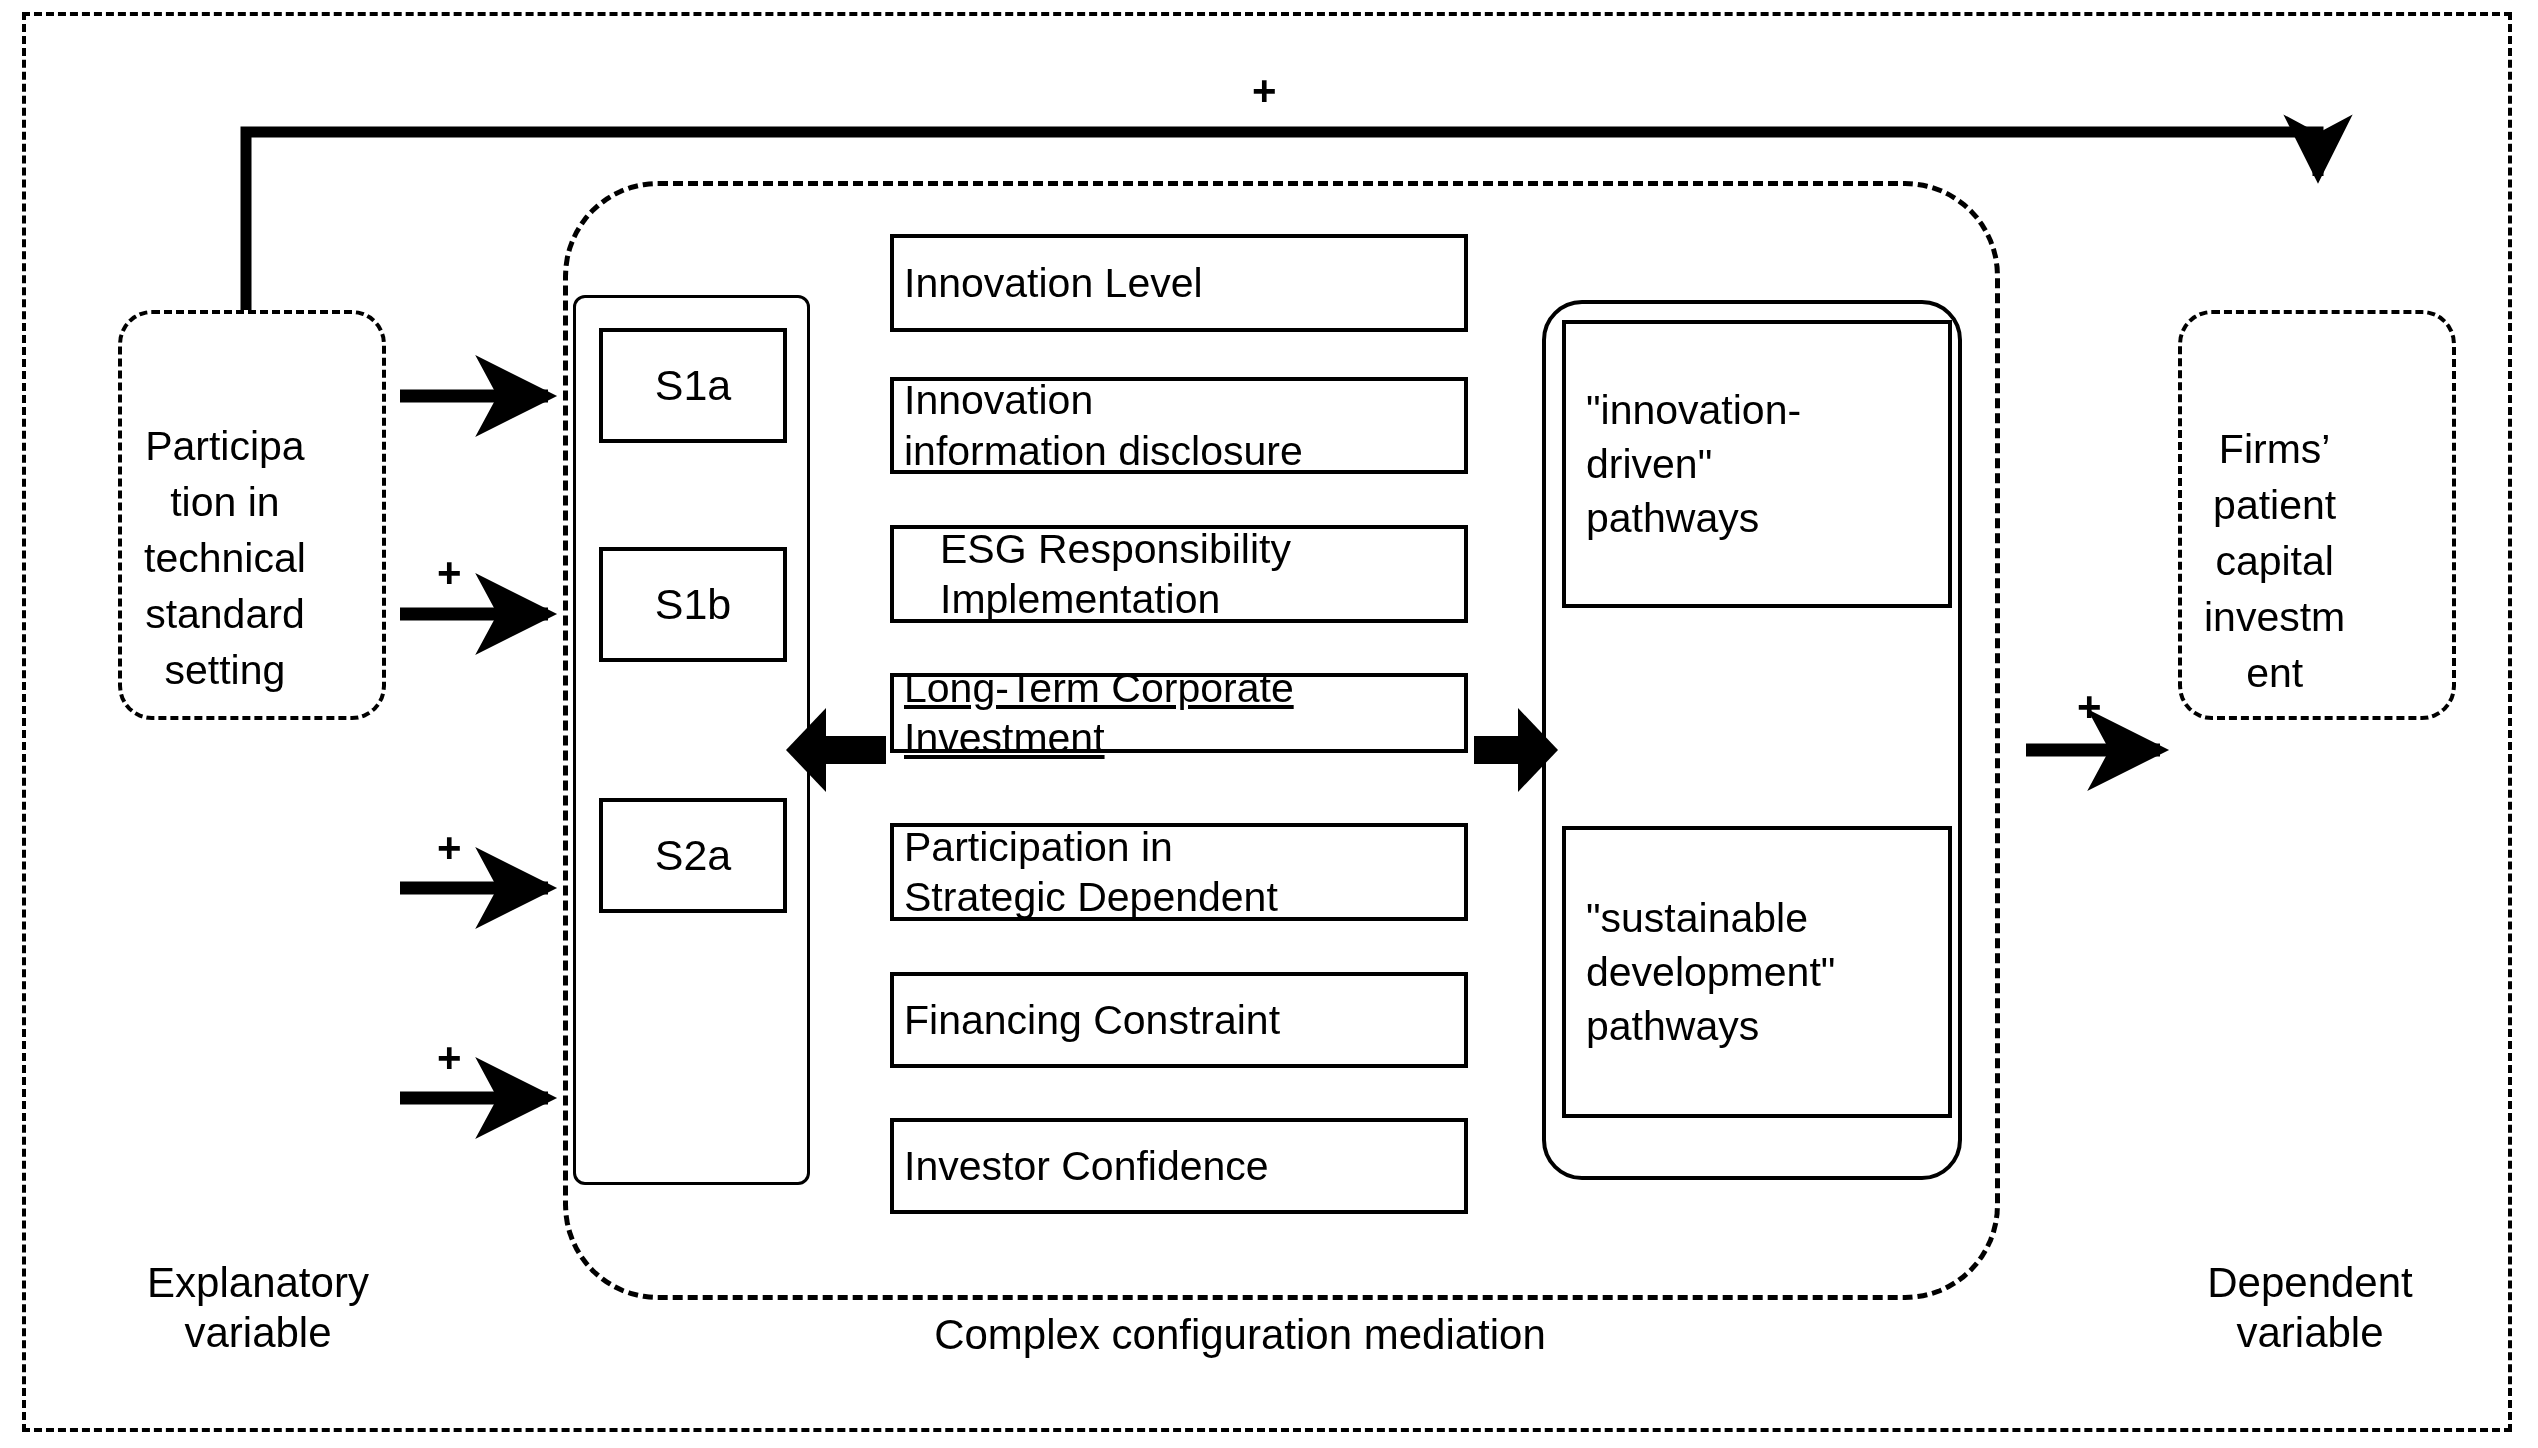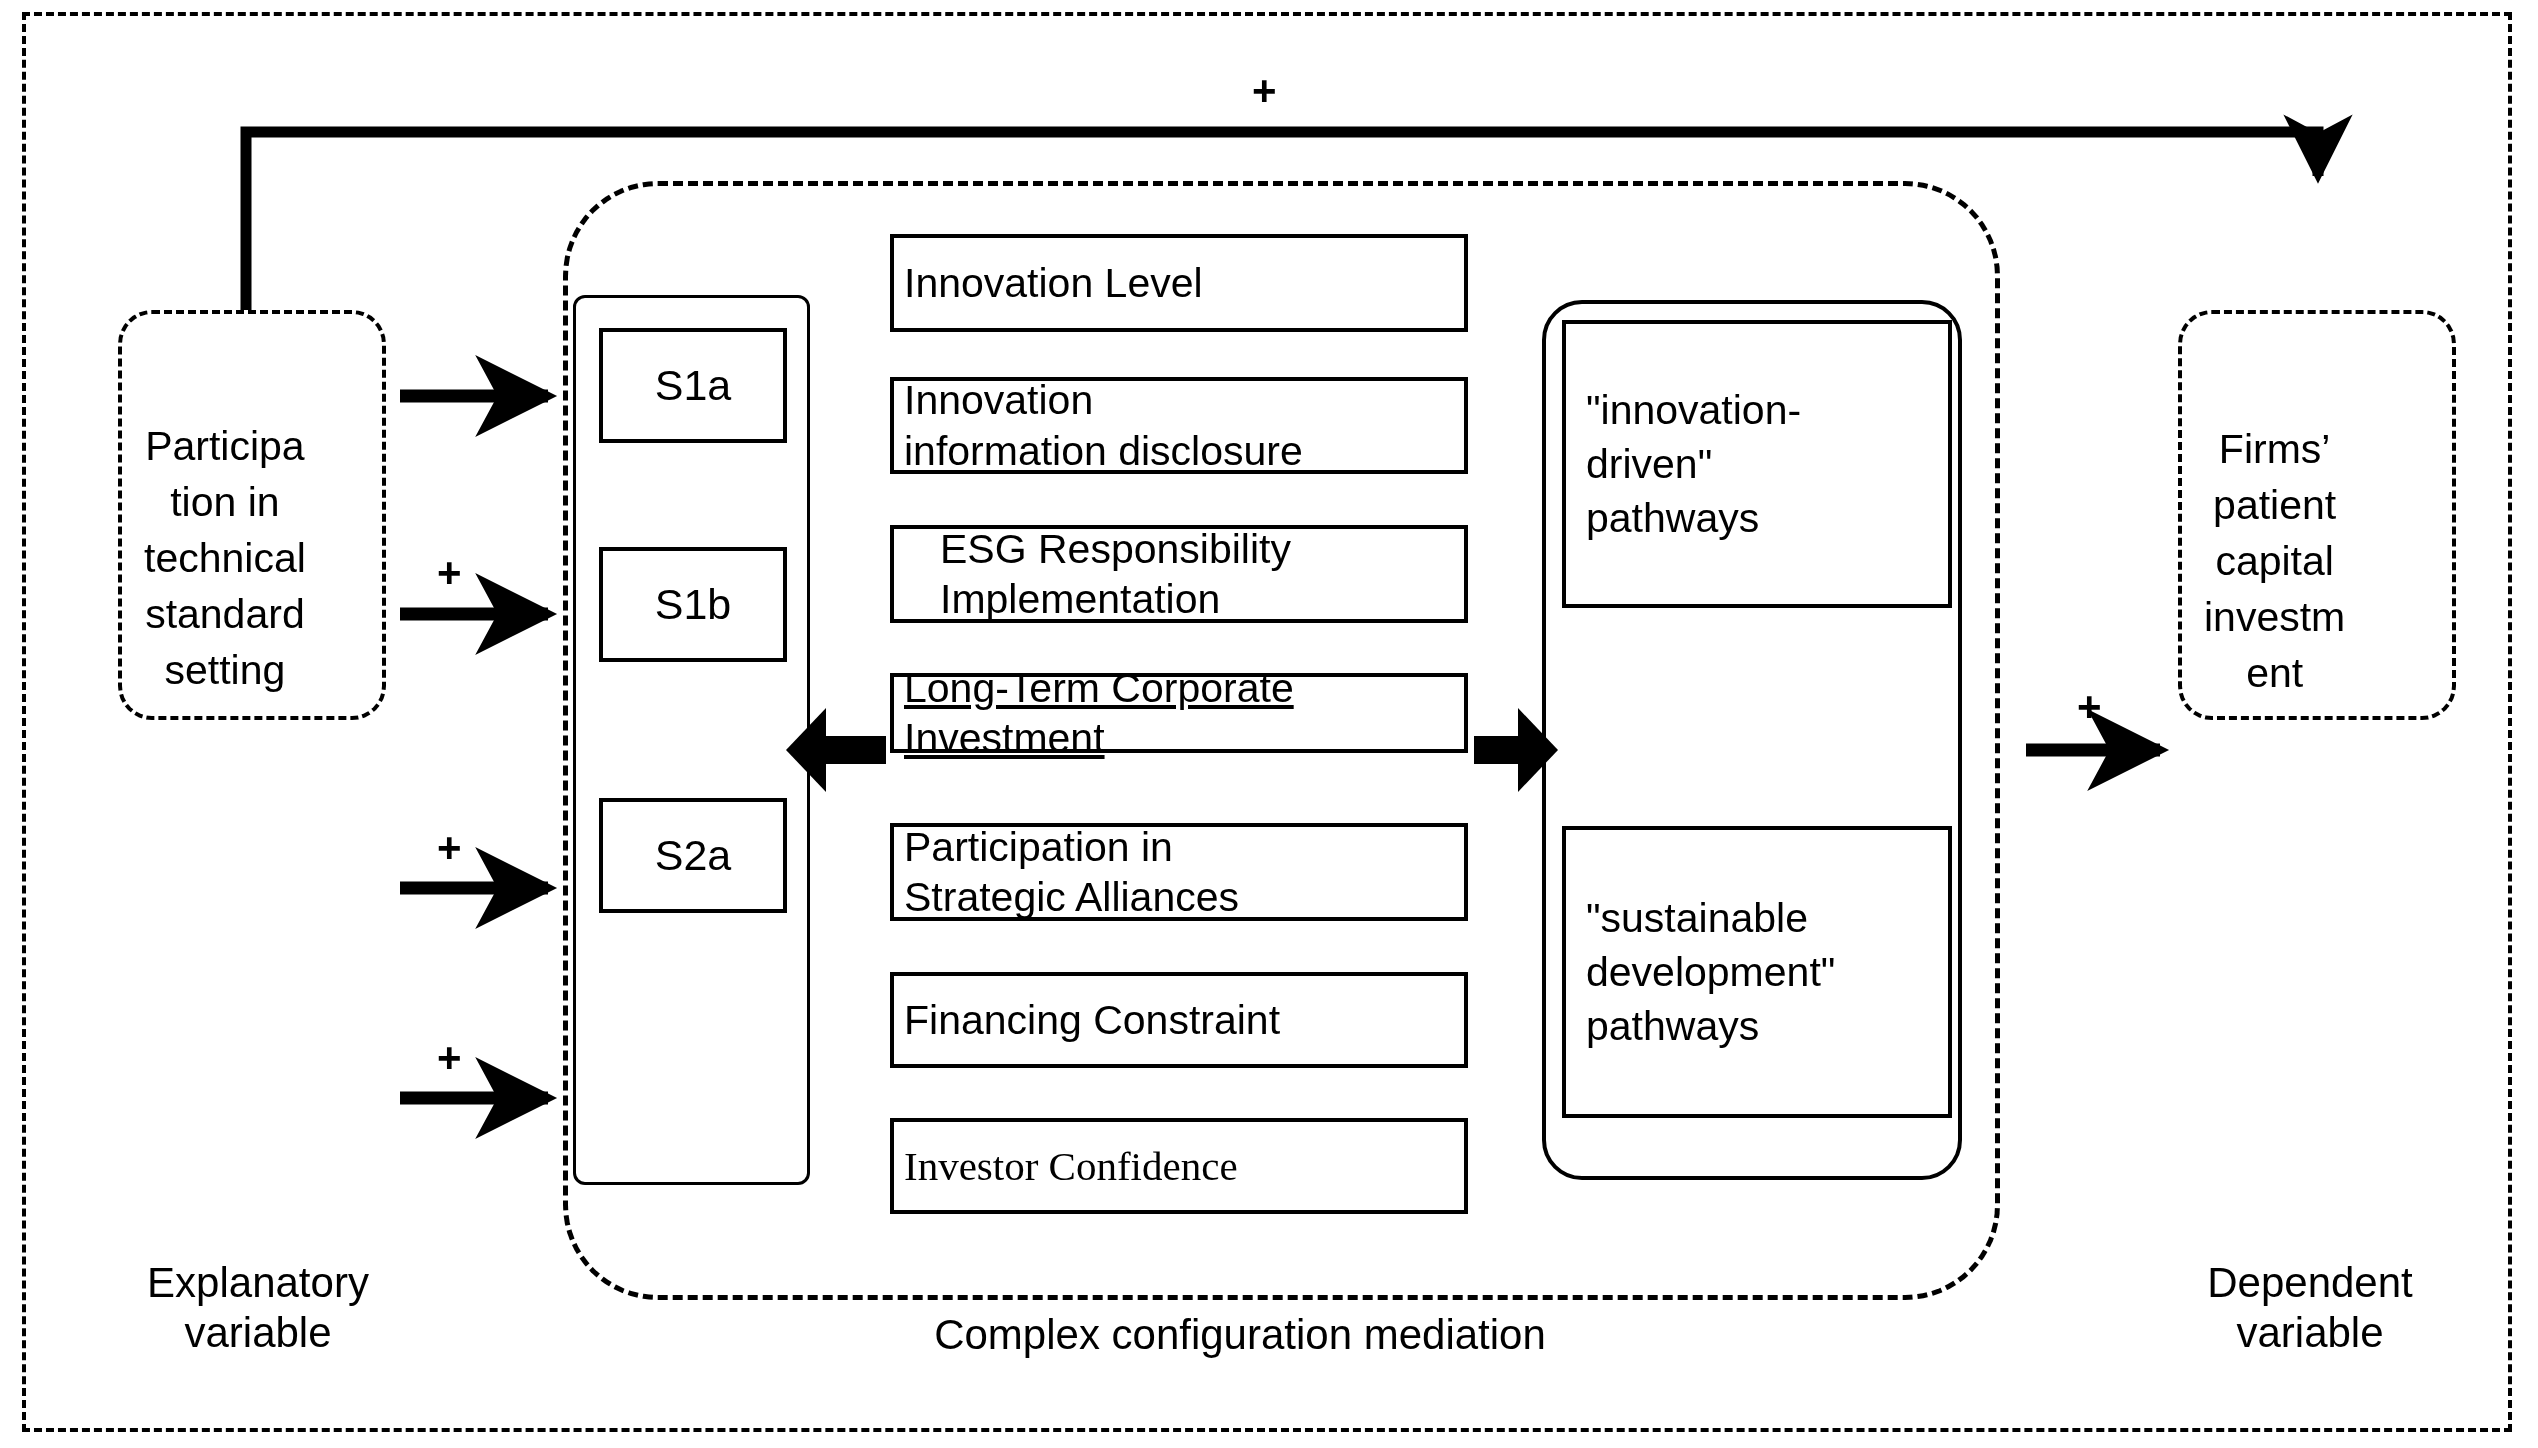--- a/index.html
+++ b/index.html
@@ -121,21 +121,21 @@
   .mech-box .mech-text {
     padding-left: 10px;
     white-space: pre-line;
   }
   #mech-box-0 { top: 234px; height: 98px; }
   #mech-box-1 { top: 377px; height: 97px; }
   #mech-box-2 { top: 525px; height: 98px; padding-left: 36px; }
   #mech-box-3 { top: 673px; height: 80px; text-decoration: underline; }
   #mech-box-4 { top: 823px; height: 98px; }
   #mech-box-5 { top: 972px; height: 96px; }
-  #mech-box-6 { top: 1118px; height: 96px; font-family: Liberation Serif, serif; }
+  #mech-box-6 { top: 1118px; height: 96px; }
 
   
   #pathway-group {
     position: absolute;
     left: 1542px;
     top: 300px;
     width: 420px;
     height: 880px;
     border: 4px solid #000;
     border-radius: 40px;
@@ -239,21 +239,21 @@
   <div class="mech-box" id="mech-box-2">
       <span class="mech-text">ESG Responsibility
 Implementation</span>
     </div>
   <div class="mech-box" id="mech-box-3">
       <span class="mech-text">Long-Term Corporate
 Investment</span>
     </div>
   <div class="mech-box" id="mech-box-4">
       <span class="mech-text">Participation in
-Strategic Alliances</span>
+Strategic Dependent</span>
     </div>
   <div class="mech-box" id="mech-box-5">
       <span class="mech-text">Financing Constraint</span>
     </div>
   <div class="mech-box" id="mech-box-6">
       <span class="mech-text">Investor Confidence</span>
     </div>
 
   <div id="pathway-group">
     <div class="path-box" id="path-box-0">

